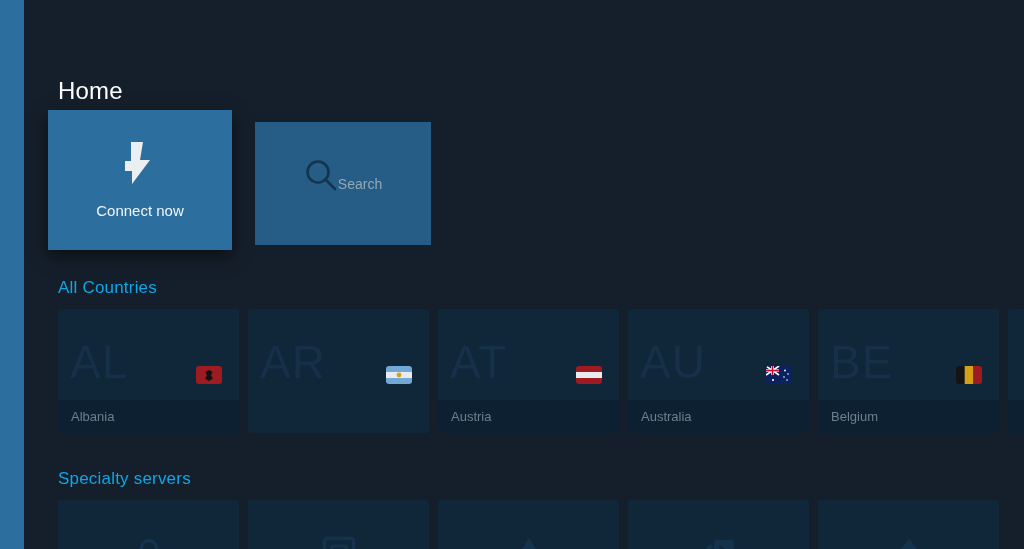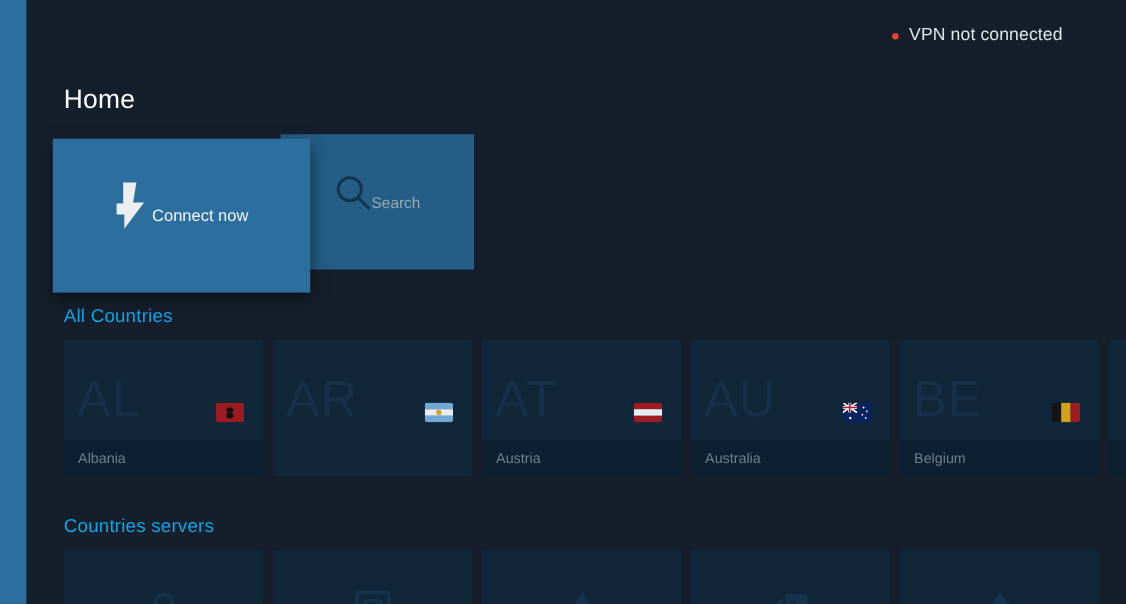--- a/index.html
+++ b/index.html
@@ -32,24 +32,24 @@
   
   #page-title {
     position:absolute; left:58px; top:77px;
     color:#ffffff; font-size:24px; letter-spacing:.2px;
   }
 
   
   .tiles { position:absolute; left:48px; top:110px; }
 
   #tile-connect {
-    position:absolute; left:0; top:16px; width:234px; height:140px;
+    position:absolute; left:0; top:0; width:184px; height:140px;
     background:#2c6f9e;
     box-shadow:0 6px 16px rgba(0,0,0,.55);
-    display:flex; flex-direction:row;
+    display:flex; flex-direction:column;
     align-items:center; justify-content:center;
     z-index:3;
   }
   #tile-connect .glyph { margin-bottom:13px; }
   #tile-connect .lbl { color:#f2f5f7; font-size:15px; }
 
   #tile-search {
     position:absolute; left:207px; top:12px; width:176px; height:123px;
     background:#255d86;
     display:flex; flex-direction:row;
@@ -109,24 +109,20 @@
     transform:translateX(-50%);
   }
 </style>
 </head>
 <body>
 
 <div id="app">
 
   <div id="nav-rail"></div>
 
-  <div id="status">
-    <span class="dot"></span>
-    <span class="txt">VPN not connected</span>
-  </div>
 
   <div id="page-title">Home</div>
 
   <div class="tiles">
 
     <div id="tile-connect">
       <span class="glyph">
         <svg width="34" height="44" viewBox="0 0 34 44" aria-hidden="true">
           <path d="M20 1 H8 V20 H2 V30 H9 V43 L27 19 H17 Z" fill="#eceff1"></path>
         </svg>
@@ -225,21 +221,21 @@
 
     <div class="country-card">
       <div class="code">B</div>
       <div class="foot">
         <span class="nm"></span>
       </div>
     </div>
 
   </div>
 
-  <div class="section-title" id="h-specialty">Countries servers</div>
+  <div class="section-title" id="h-specialty">Specialty servers</div>
 
   <div id="specialty-row">
 
     <div class="spec-card">
       <span class="sglyph">
         <svg width="30" height="34" viewBox="0 0 30 34" aria-hidden="true">
           <circle cx="15" cy="12" r="7.5" fill="none" stroke="#15324c" stroke-width="3.4"></circle>
           <path d="M15 19 V32" stroke="#15324c" stroke-width="3.4"></path>
         </svg>
       </span>

